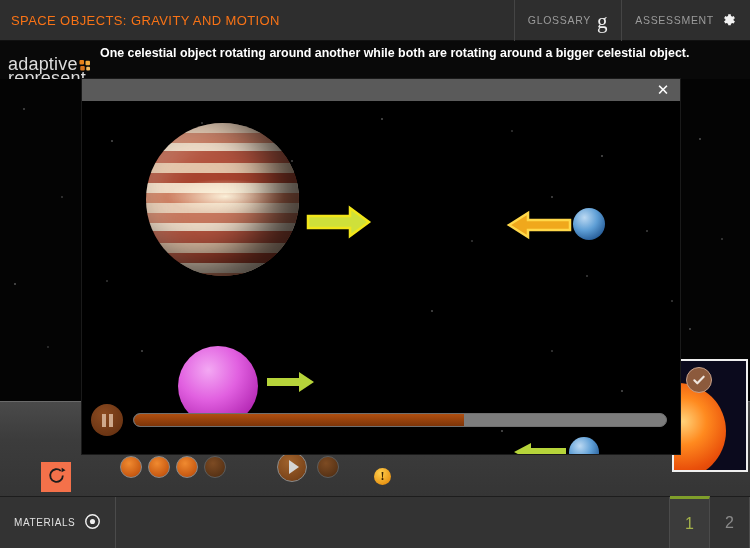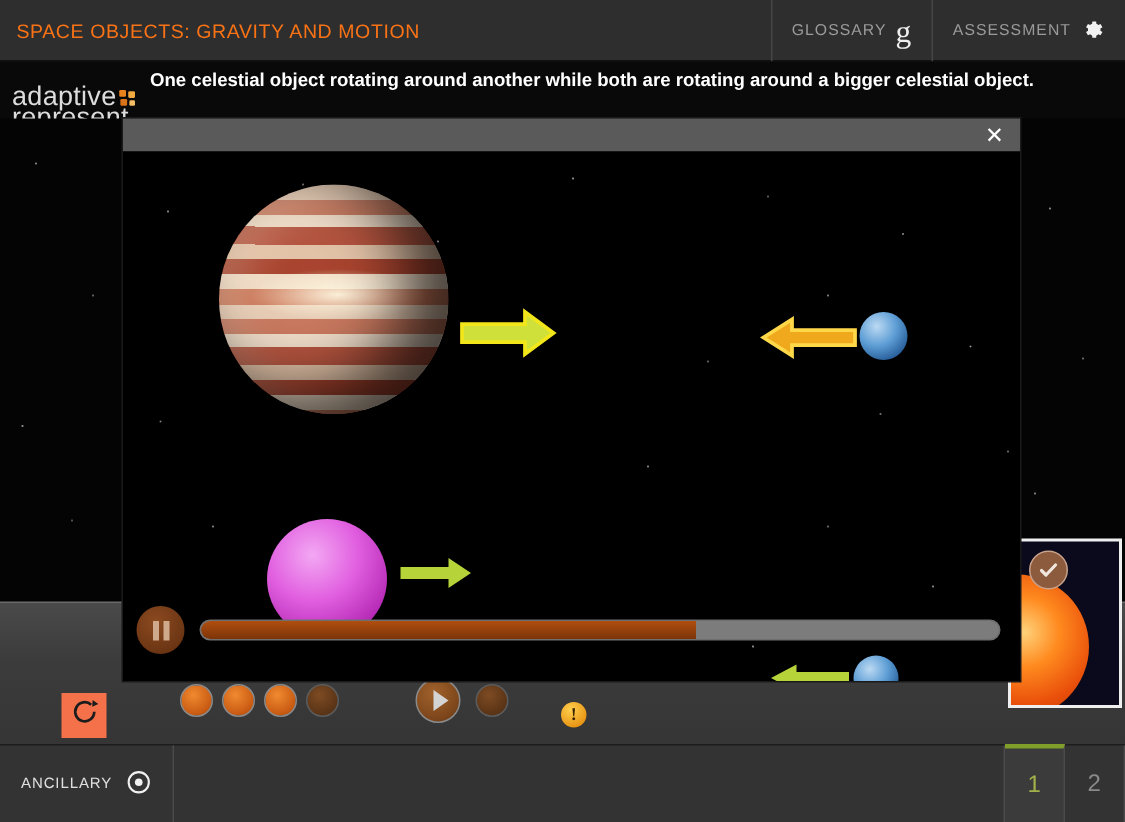--- a/index.html
+++ b/index.html
@@ -352,21 +352,21 @@
           <div class="progress-fill" id="progress-fill" style="width: 62%;"></div>
         </div>
       </div>
 
     </div>
   </div>
 
   <div class="bottomnav">
 
     <div class="nav-item">
-      <span>ANCILLARY</span>
+      <span>MATERIALS</span>
       <span>
         <svg viewBox="0 0 24 24" width="17" height="17">
           <circle cx="12" cy="12" r="9.5" fill="none" stroke="#f0f0f0" stroke-width="2"></circle>
           <circle cx="12" cy="12" r="3.6" fill="#f0f0f0"></circle>
         </svg>
       </span>
     </div>
 
 
 

